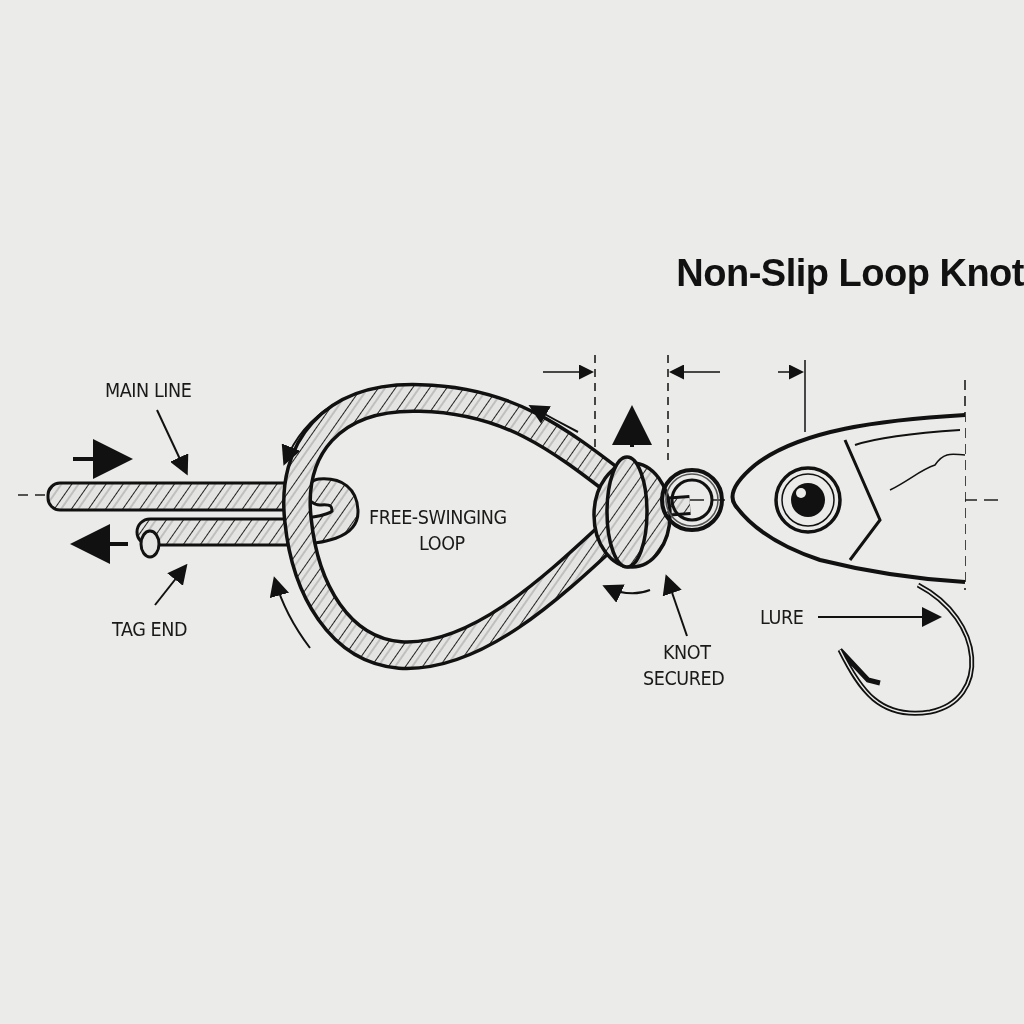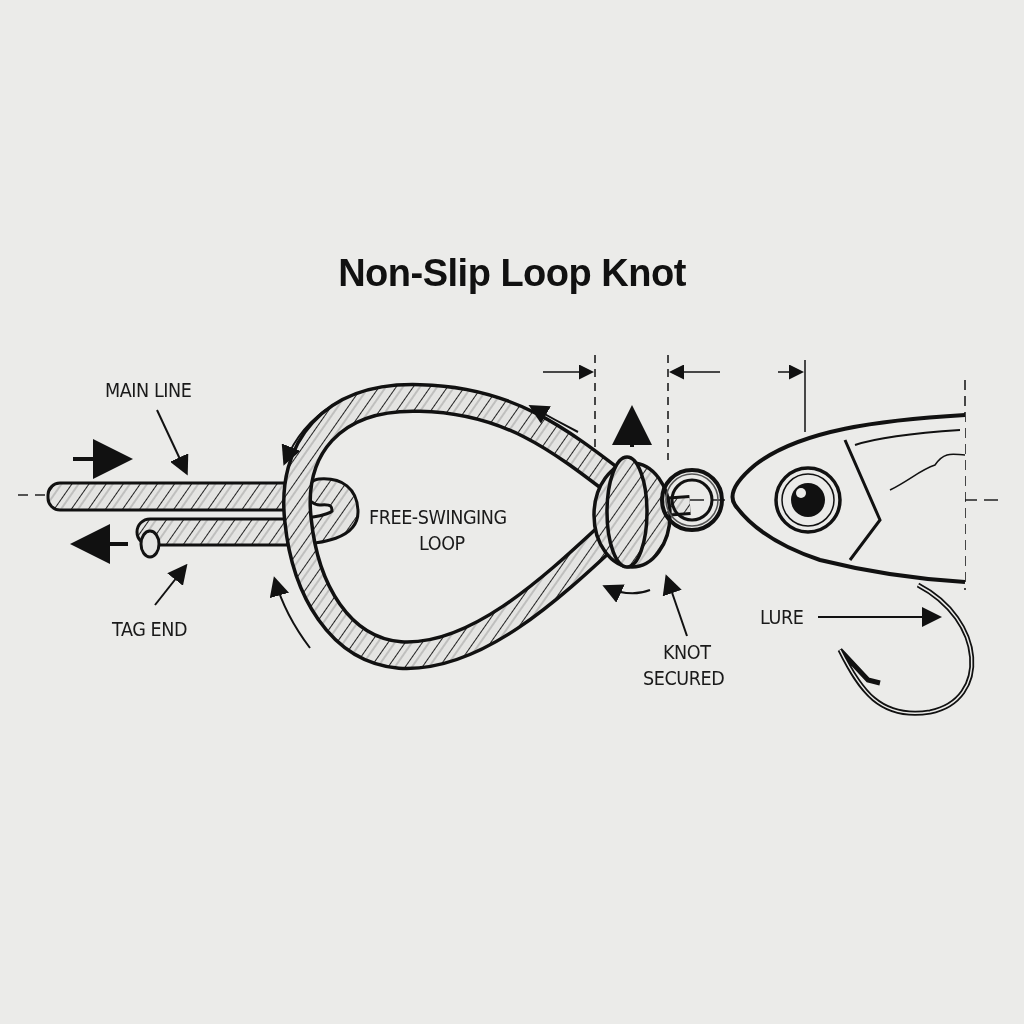--- a/index.html
+++ b/index.html
@@ -1,17 +1,17 @@
 <!DOCTYPE html>
 <html><head>
   <meta charset="utf-8">
   <style>
     html, body { margin:0; padding:0; }
     body { width:1024px; height:1024px; background:#ebebe9; position:relative; overflow:hidden; font-family:"Liberation Sans", sans-serif; }
-    .title { position:absolute; left:0; width:1024px; top:252px; text-align:center; font-size:38px; font-weight:bold; color:#111; letter-spacing:-0.5px; }
+    .title { position:absolute; left:0; width:1024px; top:252px; text-align:right; font-size:38px; font-weight:bold; color:#111; letter-spacing:-0.5px; }
     .label { position:absolute; font-family:"DejaVu Sans", sans-serif; font-size:20px; color:#1a1a1a; letter-spacing:-0.5px; transform:scaleX(0.88); transform-origin:left top; }
     svg.diagram { position:absolute; left:0; top:0; }
   </style>
 </head>
 <body>
 
 <div class="title">Non-Slip Loop Knot</div>
 
 <svg class="diagram" width="1024" height="1024" viewBox="0 0 1024 1024">
   <defs>

